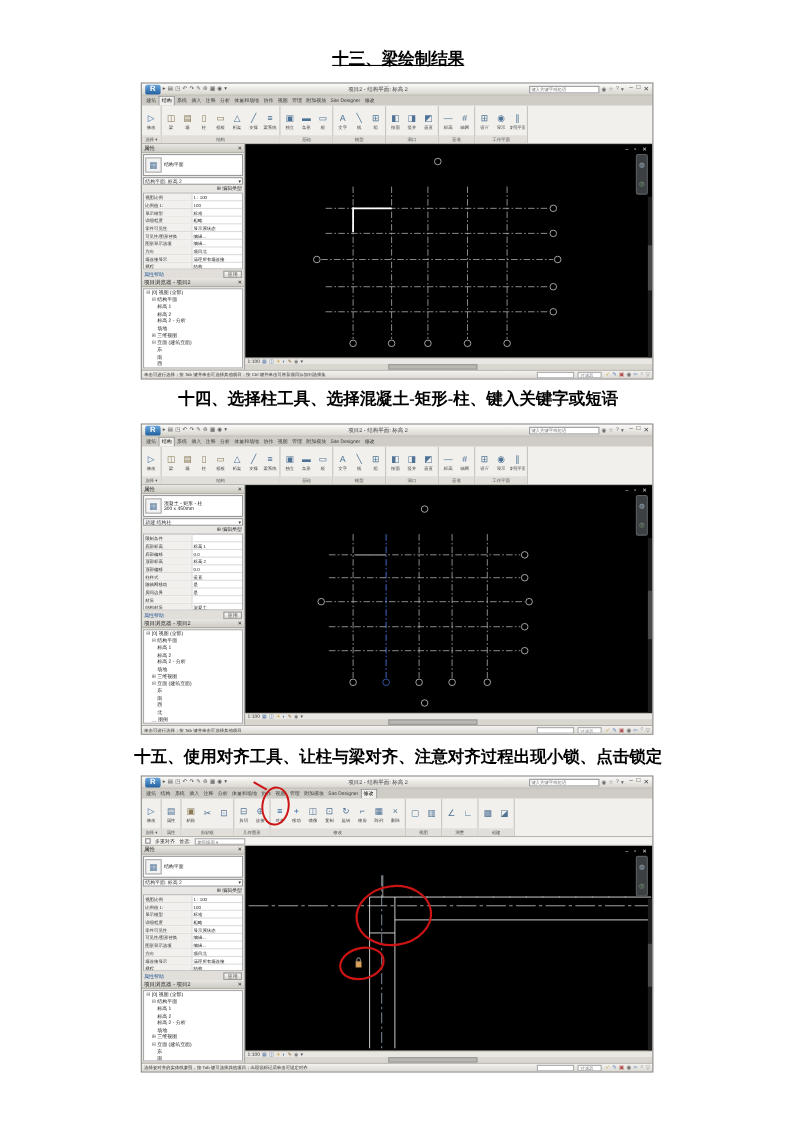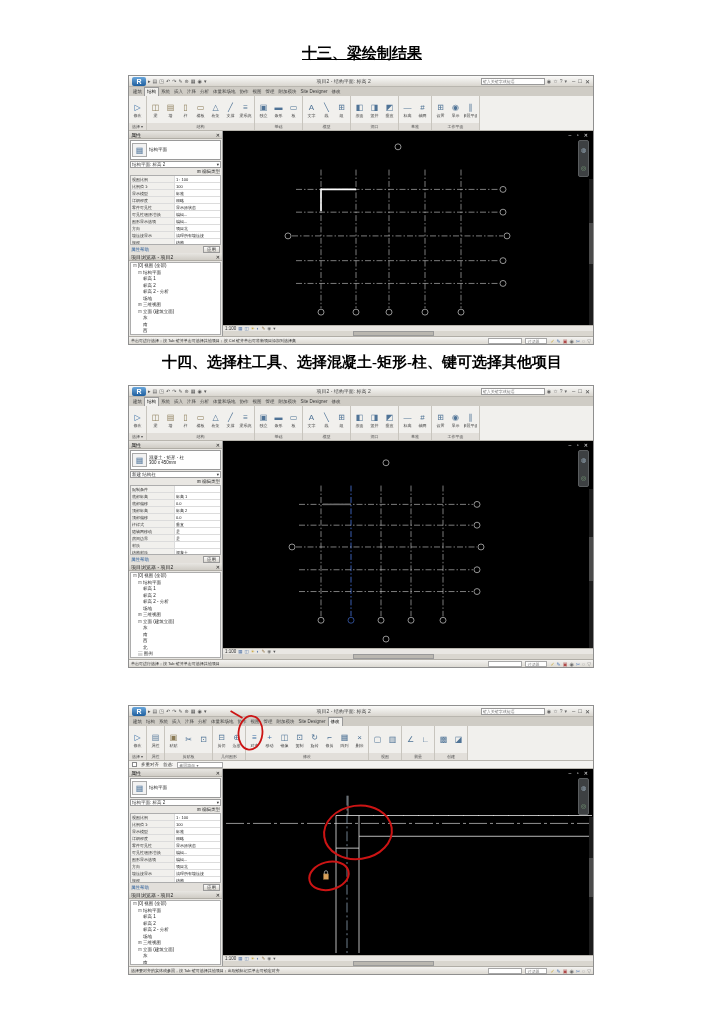--- a/index.html
+++ b/index.html
@@ -423,21 +423,21 @@
             <span style="color: rgb(77, 120, 184);">✎</span>
             <span style="color: rgb(176, 74, 74);">▣</span>
             <span style="color: rgb(107, 107, 107);">◉</span>
             <span style="color: rgb(77, 120, 184);">✂</span>
             <span style="color: rgb(136, 136, 136);">○</span>
             <span style="color: rgb(136, 136, 136);">▽</span>
           </div>
         </div>
       </div>
     </div>
-  <div class="caption" id="cap2">十四、选择柱工具、选择混凝土-矩形-柱、键可选择其他项目</div>
+  <div class="caption" id="cap2">十四、选择柱工具、选择混凝土-矩形-柱、键入关键字或短语</div>
   <div class="shot" id="shot2">
       <div class="win">
         <div class="titlebar">
           <div class="rlogo">R</div>
           <div class="qat">
             <span>▸</span>
             <span>▤</span>
             <span>◳</span>
             <span>↶</span>
             <span>↷</span>
@@ -749,20 +749,21 @@
             <span style="color: rgb(77, 120, 184);">✎</span>
             <span style="color: rgb(176, 74, 74);">▣</span>
             <span style="color: rgb(107, 107, 107);">◉</span>
             <span style="color: rgb(77, 120, 184);">✂</span>
             <span style="color: rgb(136, 136, 136);">○</span>
             <span style="color: rgb(136, 136, 136);">▽</span>
           </div>
         </div>
       </div>
     </div>
+  <div class="caption" id="cap3">十五、使用对齐工具、让柱与梁对齐、注意对齐过程出现小锁、点击锁定</div>
   <div class="shot" id="shot3">
       <div class="win">
         <div class="titlebar">
           <div class="rlogo">R</div>
           <div class="qat">
             <span>▸</span>
             <span>▤</span>
             <span>◳</span>
             <span>↶</span>
             <span>↷</span>

